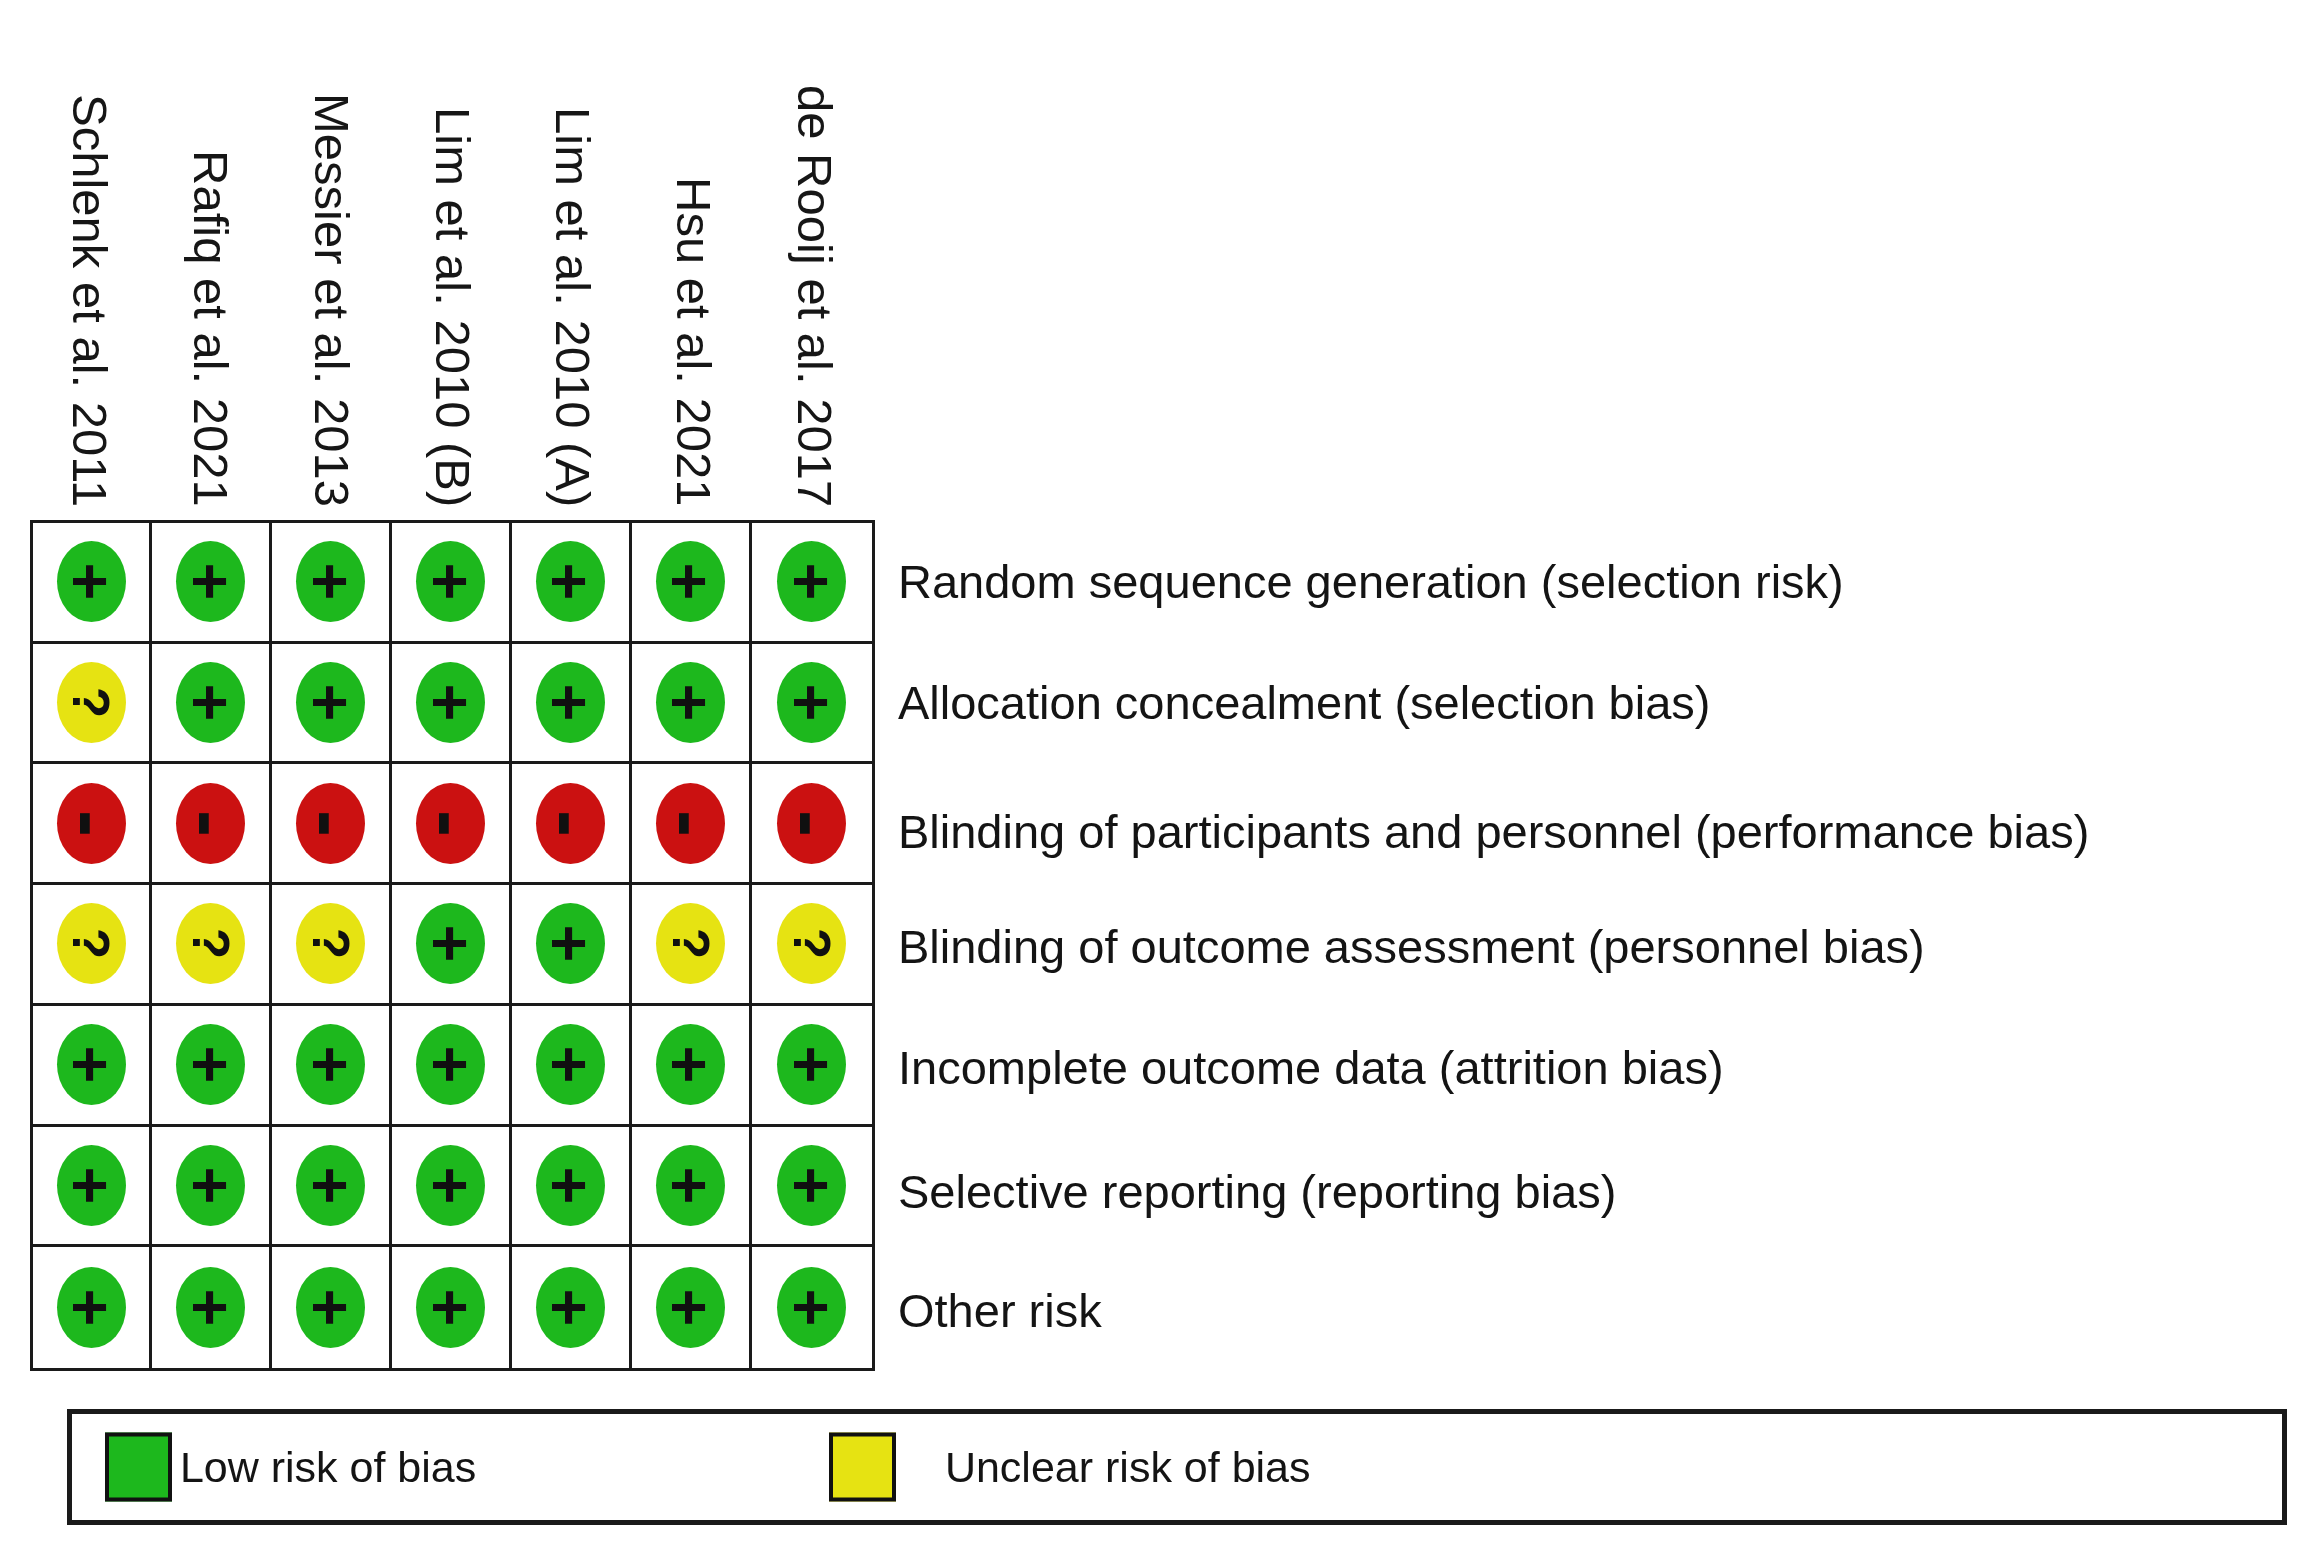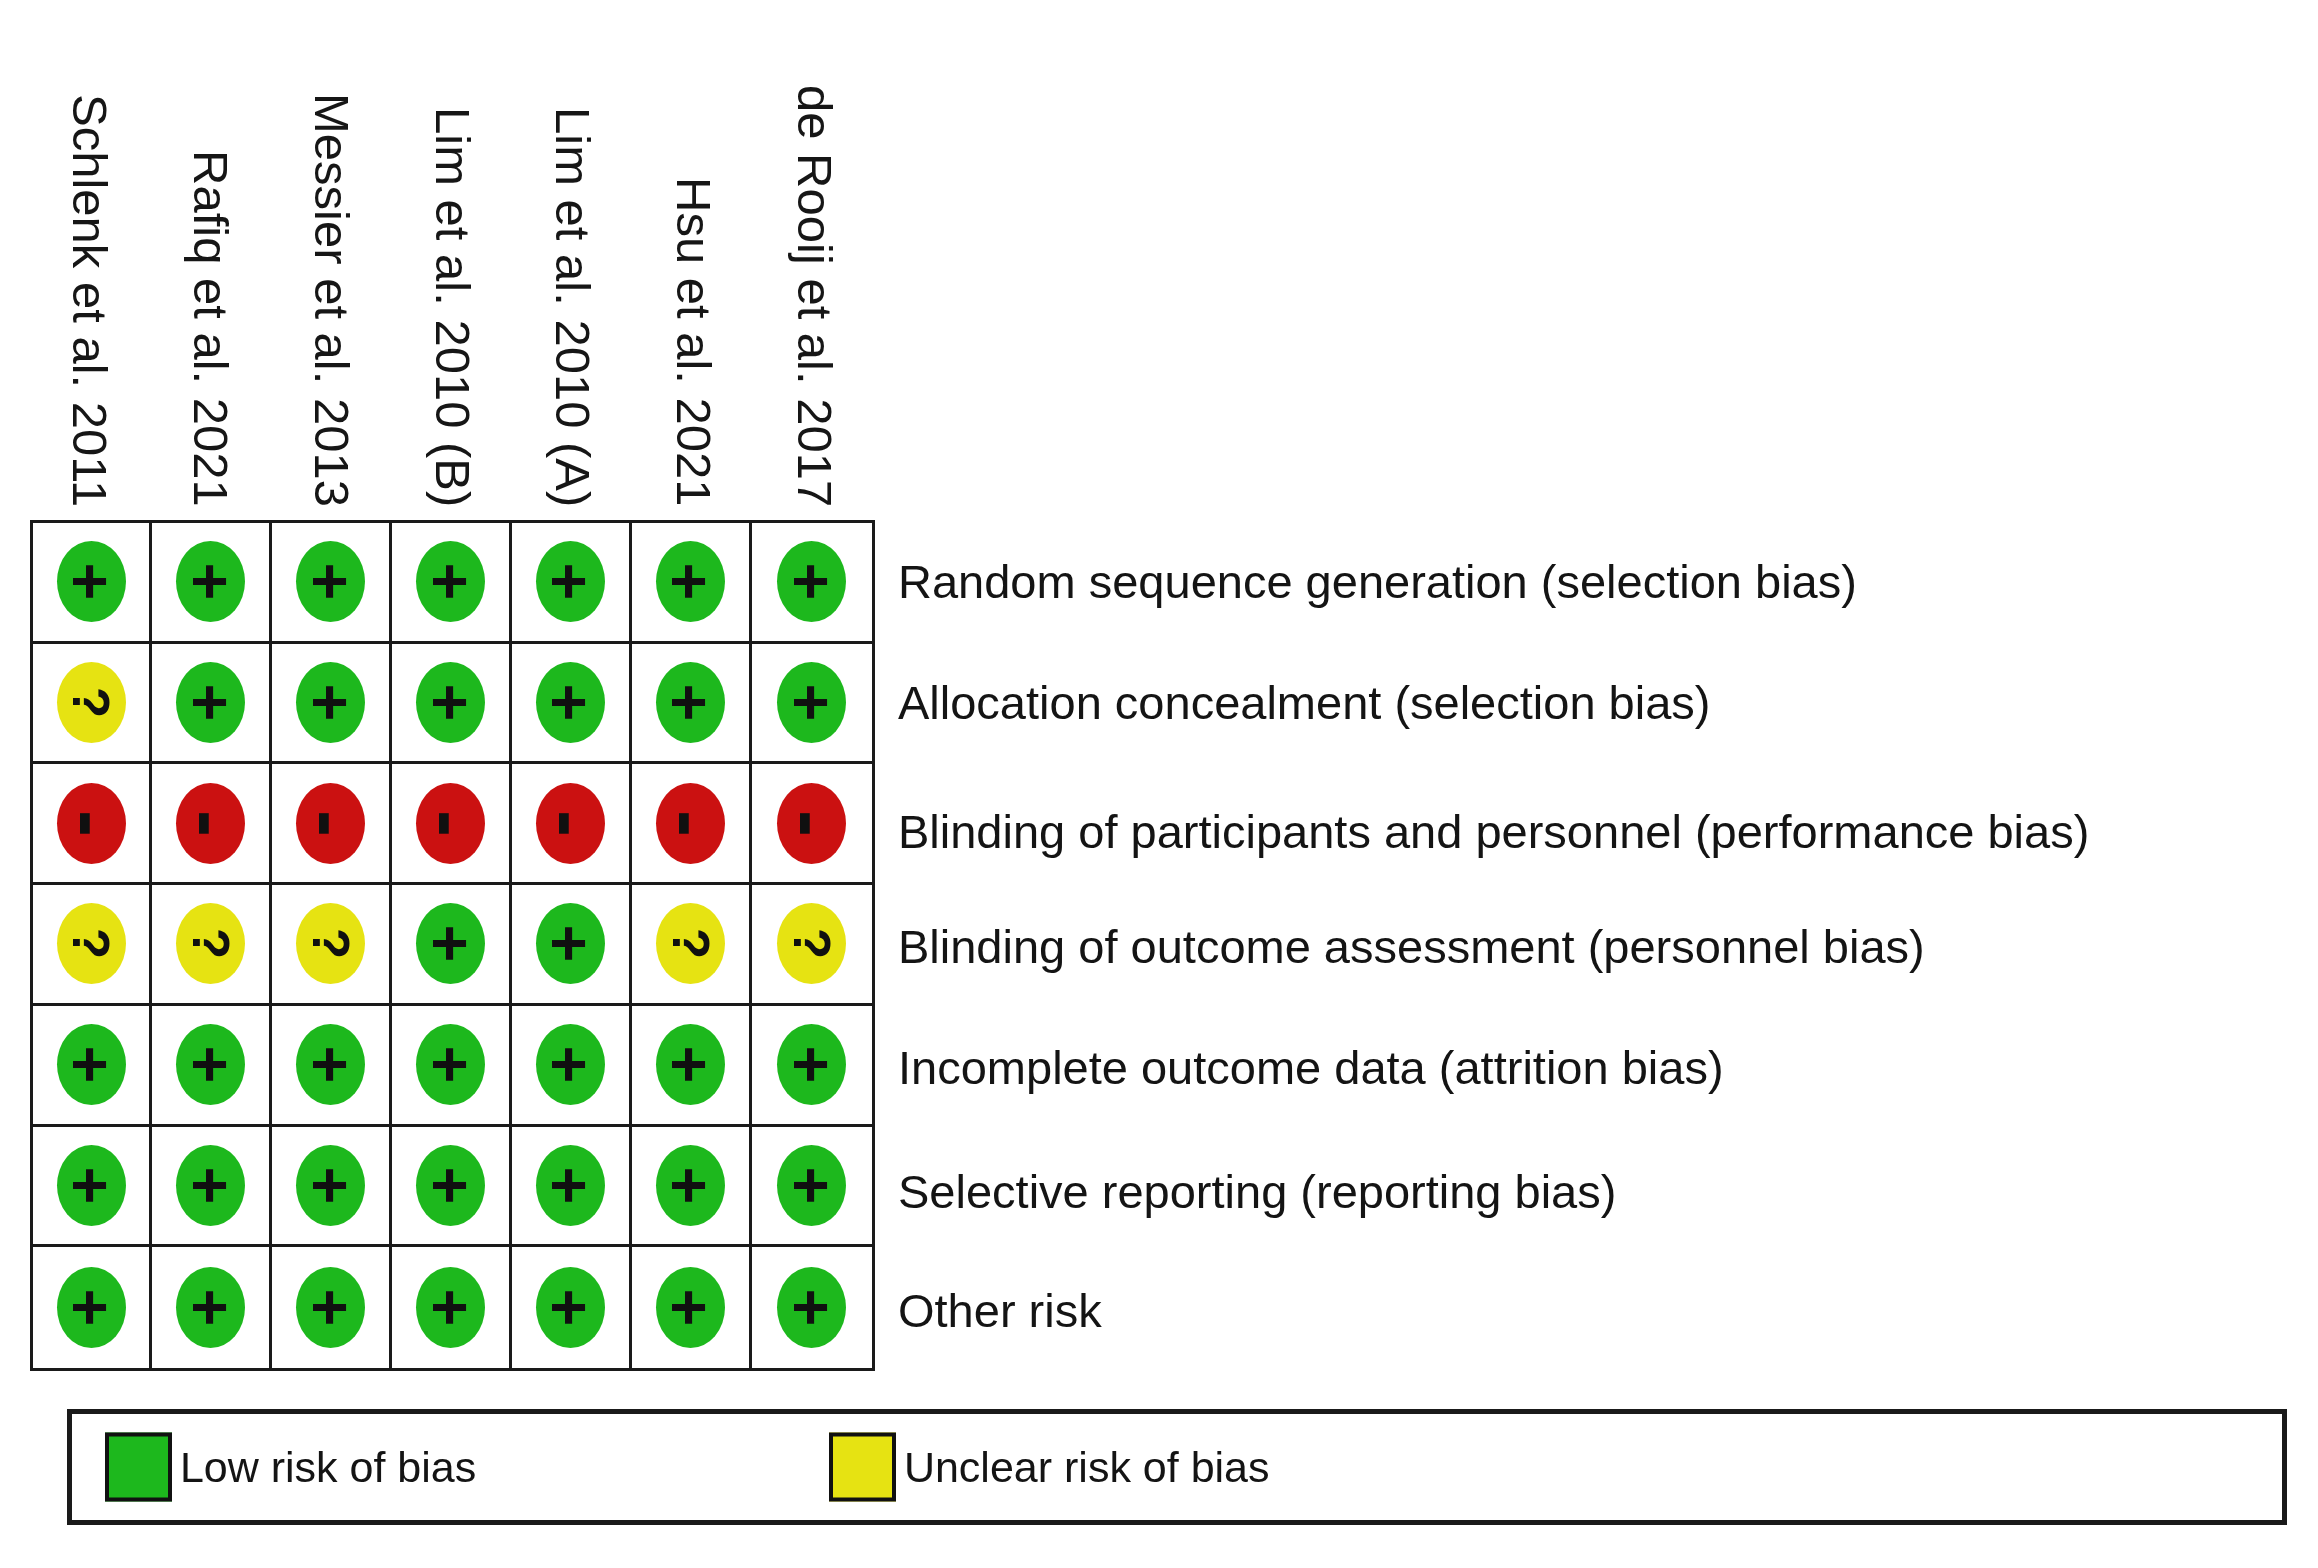--- a/index.html
+++ b/index.html
@@ -348,32 +348,32 @@
           <span class="sym sym-low" style="color: rgb(16, 16, 16);">+</span>
         </span>
       </div>
       <div class="grid-cell last-col last-row">
         <span class="marker" style="background: rgb(29, 184, 29);">
           <span class="sym sym-low" style="color: rgb(16, 16, 16);">+</span>
         </span>
       </div>
     </div>
   <div>
-      <div class="row-label" style="top: 581px;">Random sequence generation (selection bias)</div>
+      <div class="row-label" style="top: 581px;">Random sequence generation (selection risk)</div>
       <div class="row-label" style="top: 702px;">Allocation concealment (selection bias)</div>
       <div class="row-label" style="top: 824px; margin-top: 7px;">Blinding of participants and personnel (performance bias)</div>
       <div class="row-label" style="top: 946px;">Blinding of outcome assessment (personnel bias)</div>
       <div class="row-label" style="top: 1067px;">Incomplete outcome data (attrition bias)</div>
       <div class="row-label" style="top: 1191px;">Selective reporting (reporting bias)</div>
       <div class="row-label" style="top: 1310px;">Other risk</div>
     </div>
   <div class="legend-box">
       <div class="legend-item" style="left: 33px;">
         <span class="legend-swatch" style="background: rgb(29, 184, 29);"></span>
         <span class="legend-label">Low risk of bias</span>
       </div>
-      <div class="legend-item" style="left: 757px;">
+      <div class="legend-item" style="left: 757px; gap: 41px;">
         <span class="legend-swatch" style="background: rgb(230, 227, 18);"></span>
         <span class="legend-label">Unclear risk of bias</span>
       </div>
     </div>
 </div>
 
 
 </body></html>

